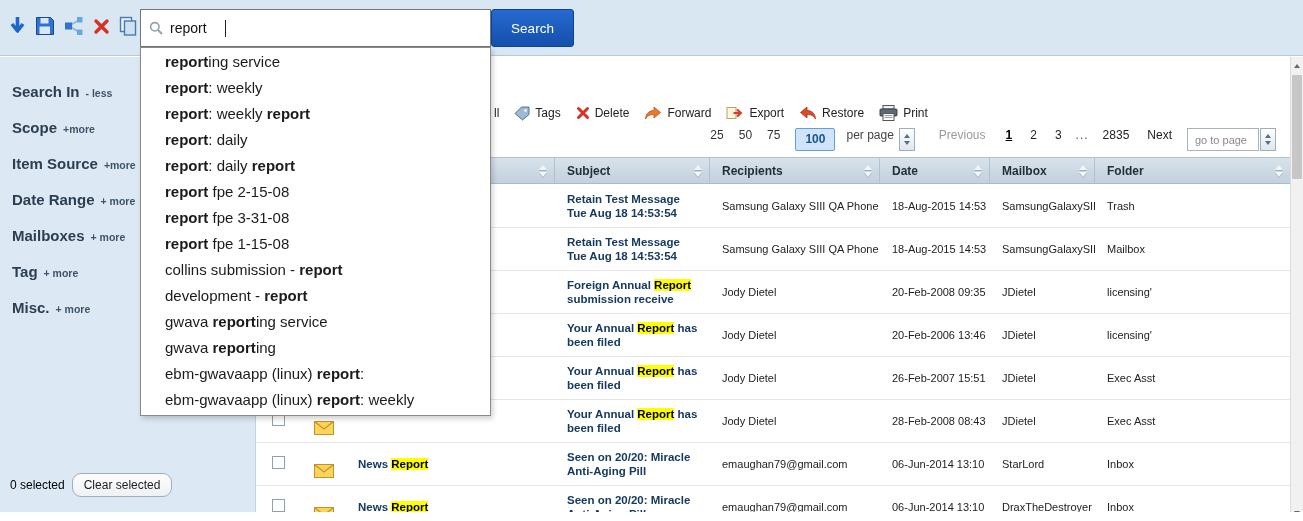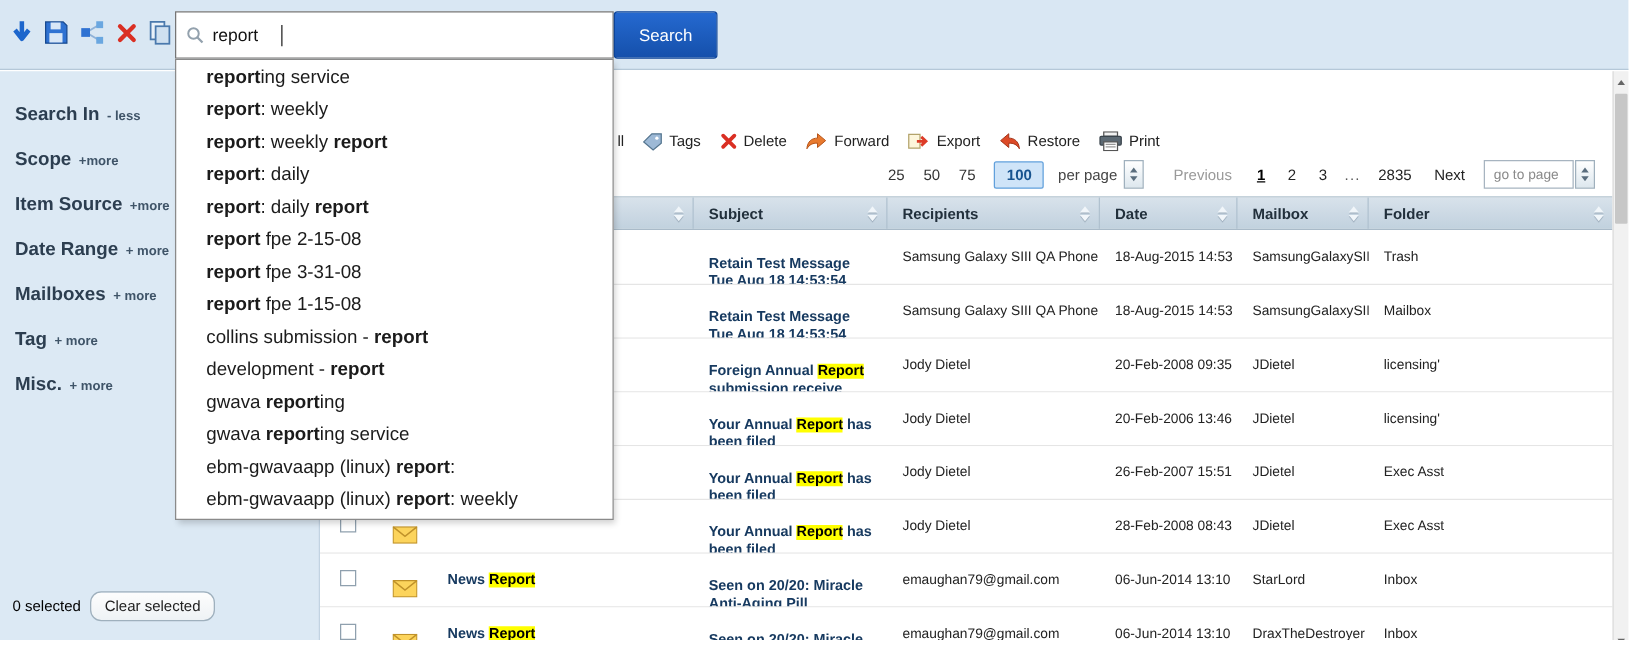--- a/index.html
+++ b/index.html
@@ -31,21 +31,21 @@
   .sb-item{font-size:12.5px;color:#3a4e60;line-height:17px;padding-left:24px;white-space:nowrap;cursor:pointer}
   .sb-footer{position:absolute;left:10px;bottom:24px;display:flex;align-items:center;gap:7px}
   .sb-count{font-size:12px;color:#000000}
   .clear-btn{font-size:12px;color:#222;background:linear-gradient(#fdfdfd,#eef2f5);border:1px solid #9fb0bd;border-radius:9px;padding:4px 11px;font-family:inherit;cursor:pointer}
 
   
   .main{position:absolute;left:256px;top:57px;width:1034px;height:464px;background:#fff}
   .toolbar{position:absolute;left:238px;top:48px;display:flex;align-items:center;gap:15px;font-size:12px;color:#222;white-space:nowrap}
   .tb-action{display:inline-flex;align-items:center;gap:5px;cursor:pointer}
 
-  .pagination{position:absolute;top:71px;right:14px;display:flex;align-items:center;font-size:12px;color:#333}
+  .pagination{position:absolute;top:71px;right:14px;display:flex;font-size:12px;color:#333}
   .pg-size{margin-right:15px;cursor:pointer}
   .pg-size.sel{background:#cfe4f8;border:1px solid #61a0dc;border-radius:2px;padding:3px 9px;font-weight:bold;color:#17538f;margin-right:11px}
   .pg-label{color:#444;margin-right:5px}
   .stepper{width:16px;height:23px;border:1px solid #9fb0bd;background:linear-gradient(#ffffff,#dde7ee);display:inline-flex;flex-direction:column;align-items:center;justify-content:center;gap:3px;cursor:pointer}
   .t-up{width:0;height:0;border-left:3.5px solid transparent;border-right:3.5px solid transparent;border-bottom:4.5px solid #5a6d7d}
   .t-down{width:0;height:0;border-left:3.5px solid transparent;border-right:3.5px solid transparent;border-top:4.5px solid #5a6d7d}
   .pg-prev{color:#9a9a9a;margin:0 11px 0 24px}
   .pg-num{margin:0 9px;cursor:pointer;color:#222}
   .pg-num.cur{font-weight:bold;text-decoration:underline;color:#000}
   .pg-ellipsis{margin:0 5px;color:#555;letter-spacing:1px}
@@ -58,21 +58,21 @@
   .gh-cell{display:flex;align-items:center;justify-content:space-between;padding:0 7px 0 12px;border-right:1px solid #b0c1cf;font-size:12px;font-weight:bold;color:#22303c;overflow:hidden;white-space:nowrap}
   .gh-cell:last-child{border-right:none}
   .sort{display:inline-flex;flex-direction:column;gap:2px;flex:none}
   .s-up{width:0;height:0;border-left:4px solid transparent;border-right:4px solid transparent;border-bottom:5px solid #f1f6fa;filter:drop-shadow(0 1px 0 rgba(100,120,140,.45))}
   .s-down{width:0;height:0;border-left:4px solid transparent;border-right:4px solid transparent;border-top:5px solid #f1f6fa;filter:drop-shadow(0 1px 0 rgba(100,120,140,.45))}
   .grid-rows{position:absolute;left:0;top:128px;width:1034px}
   .grid-row{display:flex;height:43px;border-bottom:1px solid #e5e5e5;background:#fff;cursor:pointer}
   .gr-cell{padding:15px 8px 0 12px;font-size:11px;color:#222;overflow:hidden;line-height:13px;white-space:nowrap}
   .c-ic{display:flex;justify-content:center;padding:13px 0 0}
   .cell-sender{font-weight:bold;color:#173a60;font-size:11.5px;white-space:nowrap}
-  .cell-subject{font-weight:bold;color:#173a60;font-size:11.5px;padding-top:20px;line-height:13.5px;white-space:normal}
+  .cell-subject{font-weight:bold;color:#173a60;font-size:11.5px;padding-top:8px;line-height:13.5px;white-space:normal}
   .col-0{width:45px;flex:none}.col-1{width:45px;flex:none}.col-2{width:209px;flex:none}.col-3{width:155px;flex:none}
   .col-4{width:170px;flex:none}.col-5{width:110px;flex:none}.col-6{width:105px;flex:none}.col-7{flex:1}
   .checkbox{width:13px;height:13px;border:1px solid #8fa0ae;background:#fff;display:inline-block;cursor:pointer}
   .hl{background:#ffff00;color:#000}
 
   
   .vscroll{position:absolute;right:0;top:57px;width:13px;height:464px;background:#f1f1f1;border-left:1px solid #dcdcdc}
   .vs-btn{position:absolute;left:0;width:12px;height:15px;display:flex;align-items:center;justify-content:center;cursor:pointer}
   .vs-btn.up{top:1px}.vs-btn.down{bottom:1px}
   .vs-btn .t-up{border-bottom-color:#666}.vs-btn .t-down{border-top-color:#666}
@@ -450,22 +450,22 @@
       <div class="ac-item"><b>report</b><span>ing service</span></div>
       <div class="ac-item"><b>report</b><span>: weekly</span></div>
       <div class="ac-item"><b>report</b><span>: weekly </span><b>report</b></div>
       <div class="ac-item"><b>report</b><span>: daily</span></div>
       <div class="ac-item"><b>report</b><span>: daily </span><b>report</b></div>
       <div class="ac-item"><b>report</b><span> fpe 2-15-08</span></div>
       <div class="ac-item"><b>report</b><span> fpe 3-31-08</span></div>
       <div class="ac-item"><b>report</b><span> fpe 1-15-08</span></div>
       <div class="ac-item"><span>collins submission - </span><b>report</b></div>
       <div class="ac-item"><span>development - </span><b>report</b></div>
+      <div class="ac-item"><span>gwava </span><b>report</b><span>ing service</span></div>
       <div class="ac-item"><span>gwava </span><b>report</b><span>ing</span></div>
-      <div class="ac-item"><span>gwava </span><b>report</b><span>ing service</span></div>
       <div class="ac-item"><span>ebm-gwavaapp (linux) </span><b>report</b><span>:</span></div>
       <div class="ac-item"><span>ebm-gwavaapp (linux) </span><b>report</b><span>: weekly</span></div>
     </div>
 
   <div class="vscroll">
     <div class="vs-btn up">
         <span class="t-up"></span>
       </div>
     <div class="vs-thumb"></div>
     <div class="vs-btn down">

